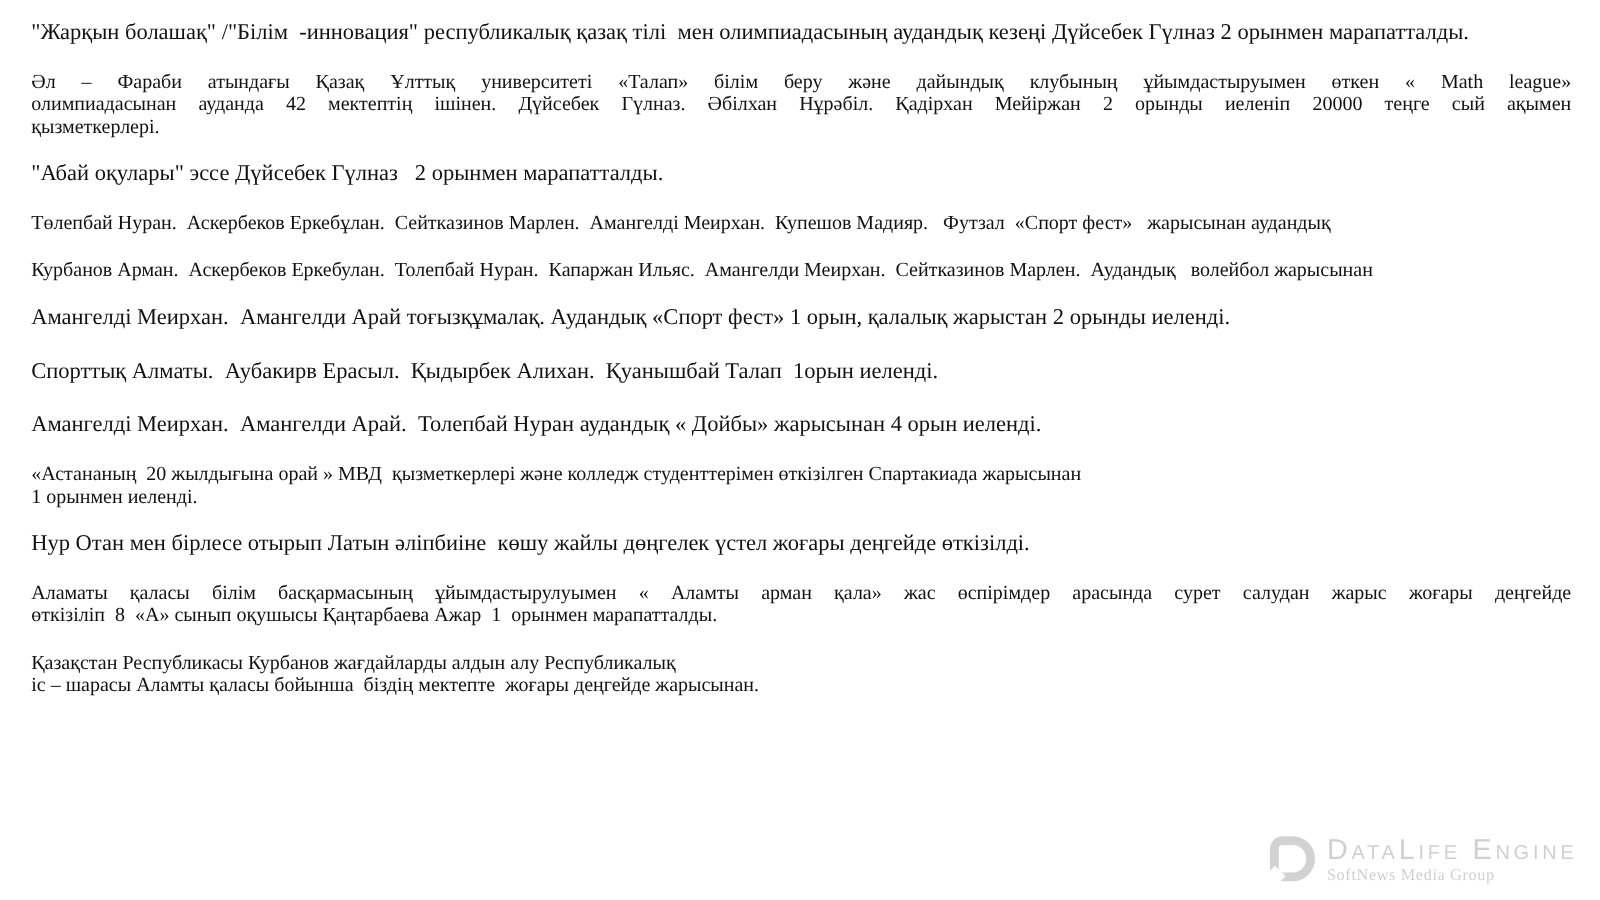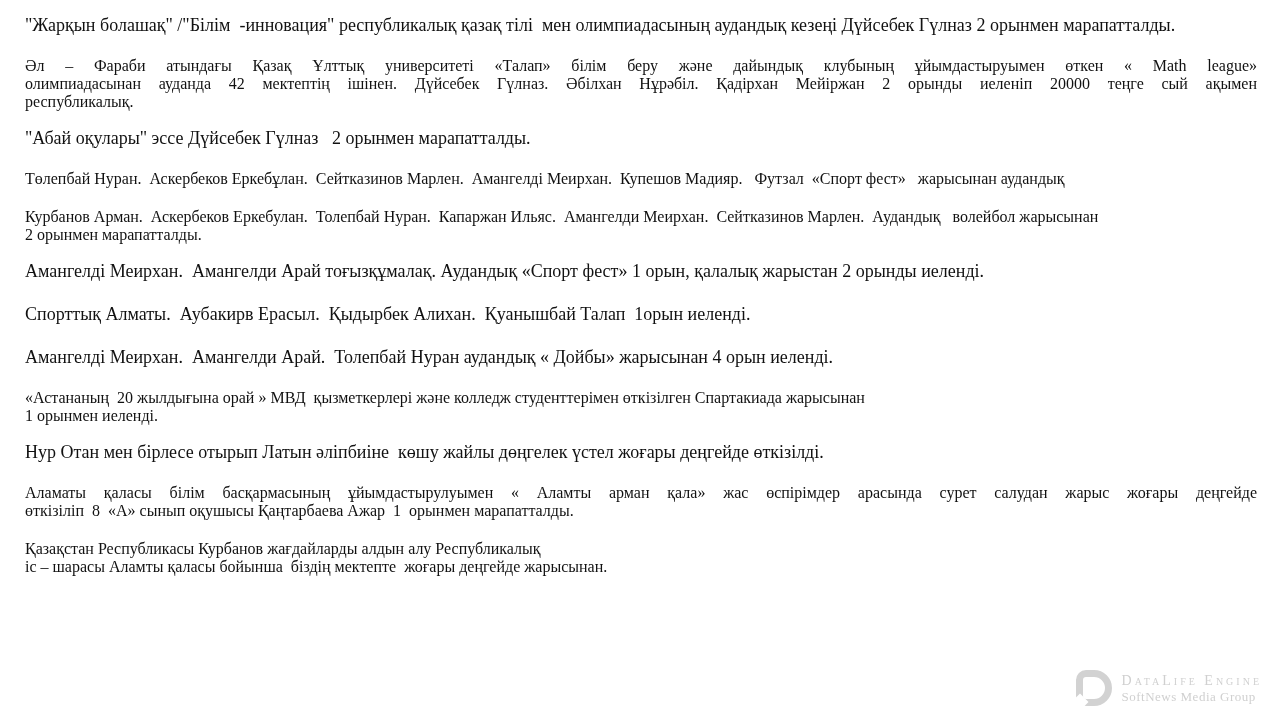--- a/index.html
+++ b/index.html
@@ -60,23 +60,23 @@
     height: 12px;
     background: #ffffff;
     transform: rotate(45deg);
   }
   .wm-text {
     display: flex;
     flex-direction: column;
     line-height: 1;
   }
   .wm-brand {
-    font-family: Liberation Serif, serif;
+    font-family: Liberation Sans, sans-serif;
     font-variant: small-caps;
-    font-size: 14px;
+    font-size: 23px;
     letter-spacing: 3px;
     color: #d0d0d0;
   }
   .wm-subtitle {
     font-family: Liberation Serif, serif;
     font-size: 13px;
     letter-spacing: 0.5px;
     color: #d0d0d0;
     margin-top: 2px;
   }
@@ -87,36 +87,35 @@
 <div class="page">
 
   <p class="para">
     <span class="line">"Жарқын болашақ" /"Білім  -инновация" республикалық қазақ тілі  мен олимпиадасының аудандық кезеңі Дүйсебек Гүлназ 2 орынмен марапатталды.</span>
   </p>
 
   <p class="para">
     </p>
     <div class="line stretch">Әл – Фараби атындағы Қазақ Ұлттық университеті «Талап» білім беру және дайындық клубының ұйымдастыруымен өткен « Math league»</div>
     <div class="line stretch">олимпиадасынан ауданда 42 мектептің ішінен. Дүйсебек Гүлназ. Әбілхан Нұрәбіл. Қадірхан Мейіржан 2 орынды иеленіп 20000 теңге сый ақымен</div>
-    <div class="line">республикалық.</div>
+    <div class="line">қызметкерлері.</div>
   <p></p>
 
   <p class="para">
     <span class="line">"Абай оқулары" эссе Дүйсебек Гүлназ   2 орынмен марапатталды.</span>
   </p>
 
   <p class="para">
     </p>
     <div class="line">Төлепбай Нуран.  Аскербеков Еркебұлан.  Сейтказинов Марлен.  Амангелді Меирхан.  Купешов Мадияр.   Футзал  «Спорт фест»   жарысынан аудандық</div>
   <p></p>
 
   <p class="para">
     </p>
     <div class="line">Курбанов Арман.  Аскербеков Еркебулан.  Толепбай Нуран.  Капаржан Ильяс.  Амангелди Меирхан.  Сейтказинов Марлен.  Аудандық   волейбол жарысынан</div>
-    <div class="line">2 орынмен марапатталды.</div>
   <p></p>
 
   <p class="para">
     <span class="line">Амангелді Меирхан.  Амангелди Арай тоғызқұмалақ. Аудандық «Спорт фест» 1 орын, қалалық жарыстан 2 орынды иеленді.</span>
   </p>
 
   <p class="para">
     <span class="line">Спорттық Алматы.  Аубакирв Ерасыл.  Қыдырбек Алихан.  Қуанышбай Талап  1орын иеленді.</span>
   </p>
 

